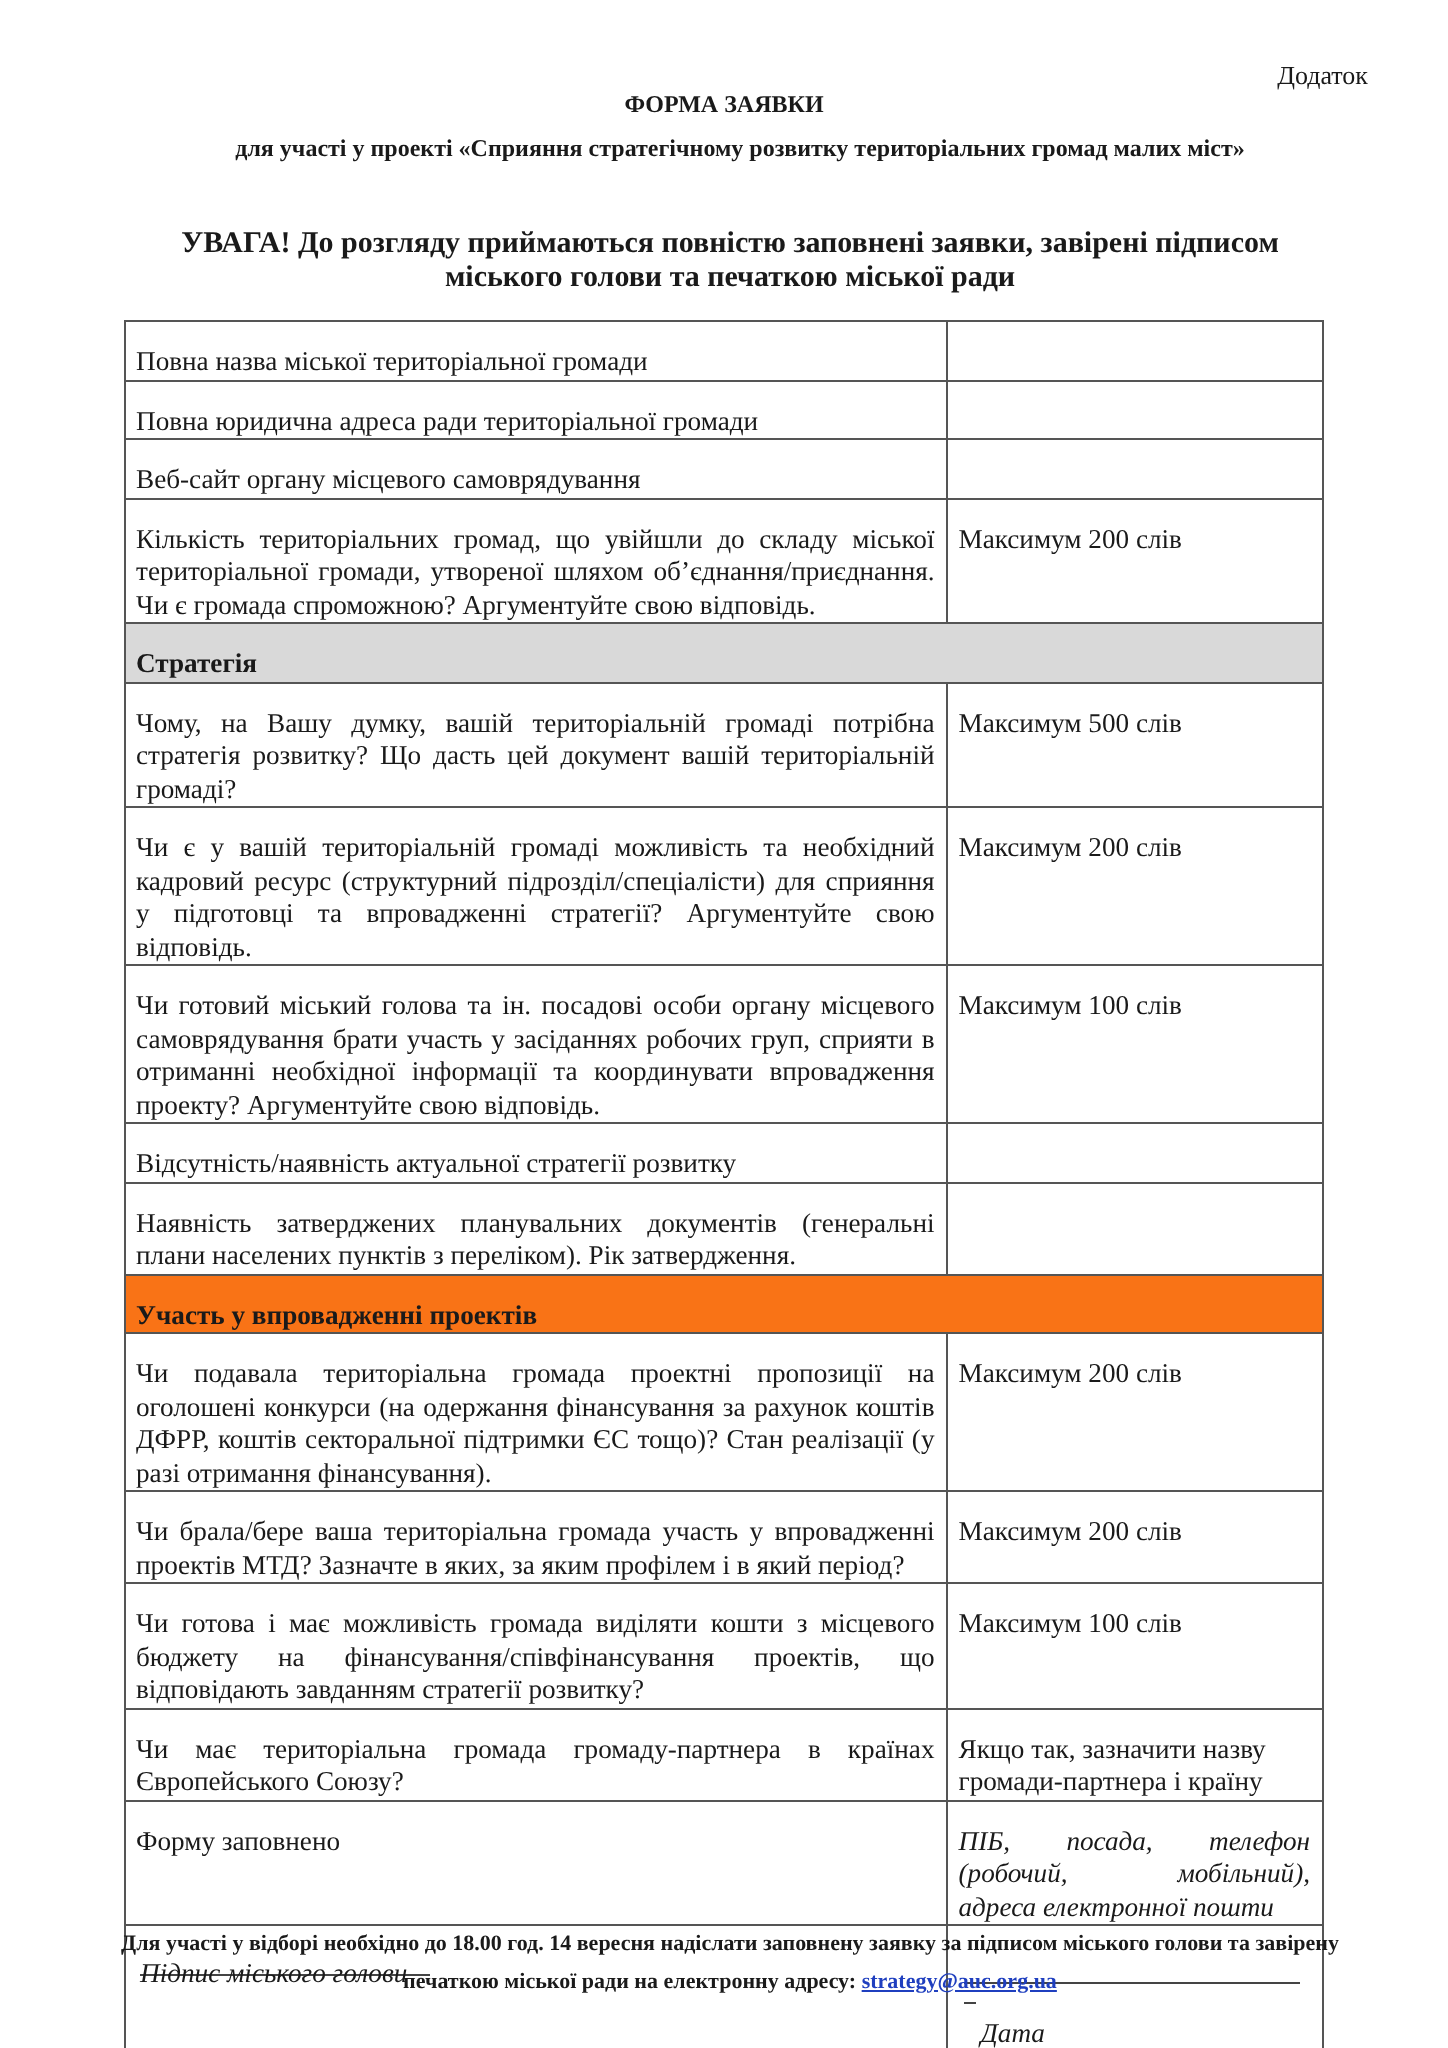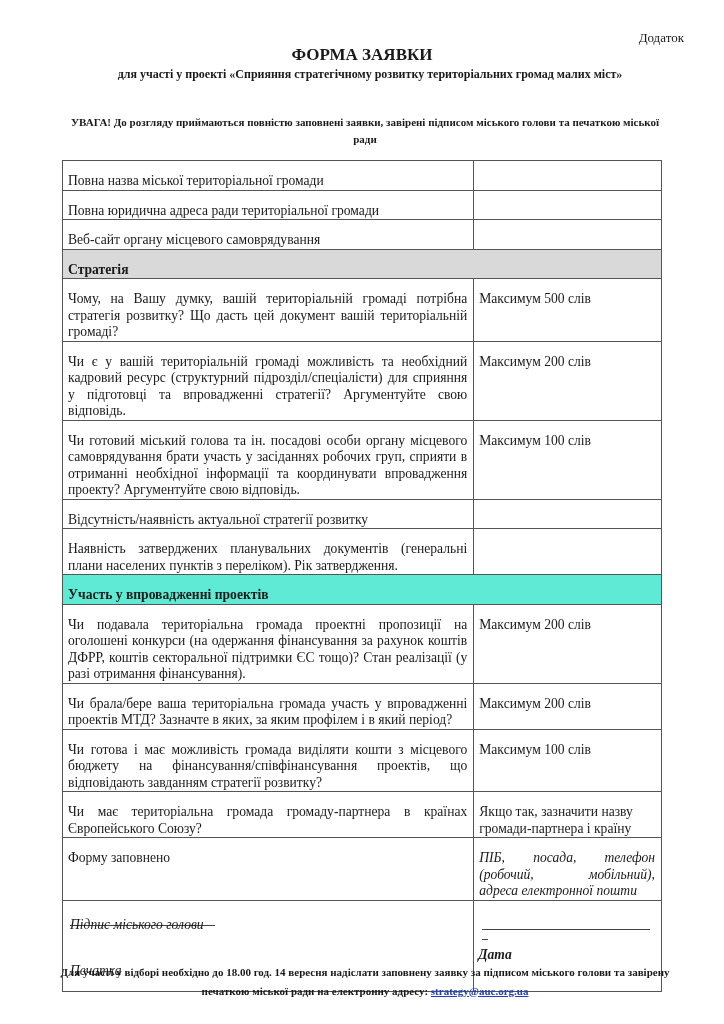--- a/index.html
+++ b/index.html
@@ -1,23 +1,23 @@
 <!DOCTYPE html>
 <html><head>
 <meta charset="utf-8">
 <style>
   html, body { margin: 0; padding: 0; background: #ffffff; }
   body {
     width: 724px; height: 1024px; position: relative; overflow: hidden;
     font-family: "Liberation Serif", serif; color: #1a1a1a;
   }
   .annex { position: absolute; top: 30px; right: 40px; font-size: 13px; }
-  .title { position: absolute; top: 45px; left: 0; width: 724px; text-align: center; font-weight: bold; font-size: 17px; }
+  .title { position: absolute; top: 45px; left: 0; width: 724px; text-align: center; font-weight: bold; font-size: 12px; }
   .subtitle { position: absolute; top: 65px; left: 95px; width: 550px; text-align: center; font-weight: bold; font-size: 12px; line-height: 18px; }
-  .warning { position: absolute; top: 114px; left: 60px; width: 610px; text-align: center; font-weight: bold; font-size: 11px; line-height: 17px; }
+  .warning { position: absolute; top: 114px; left: 60px; width: 610px; text-align: center; font-weight: bold; font-size: 15px; line-height: 17px; }
 
   table.form {
     position: absolute; top: 160px; left: 62px; width: 600px;
     border-collapse: collapse; font-size: 13.6px; line-height: 16.5px;
   }
   table.form td {
     border: 1px solid #555; padding: 12px 6px 0 5px; vertical-align: top;
   }
   td.q { width: 400px; text-align: justify; text-align-last: left; }
   td.a { width: 176px; }
@@ -25,21 +25,21 @@
   .it { font-style: italic; }
   .contact { text-align: justify; text-align-last: justify; font-style: italic; }
   .contact span { display: block; }
   .contact span.last { text-align-last: left; }
   .sig-cell { height: 78px; position: relative; padding: 0; }
   .sig-line { position: absolute; left: 7px; top: 24px; width: 145px; border-top: 1px solid #444; }
   .sig-label { position: absolute; left: 7px; top: 16px; }
   .stamp-label { position: absolute; left: 7px; top: 62px; }
   .date-line { position: absolute; left: 8px; top: 28px; width: 168px; border-top: 1px solid #444; }
   .date-dash { position: absolute; left: 8px; top: 38px; width: 6px; border-top: 1px solid #444; }
-  .date-label { position: absolute; left: 4px; top: 46px; font-weight: bold; }
+  .date-label { position: absolute; left: 16px; top: 46px; }
 
   .footer { position: absolute; top: 963px; left: 40px; width: 650px; text-align: center; font-weight: bold; font-size: 11px; line-height: 18.5px; }
   .footer a { color: #1f3fbf; text-decoration: underline; }
 </style>
 </head>
 <body>
 
 <div class="annex">Додаток</div>
 <div class="title">ФОРМА ЗАЯВКИ</div>
 <div class="subtitle">для участі у проекті «Сприяння стратегічному розвитку територіальних громад малих міст»</div>
@@ -52,20 +52,24 @@
         <td class="a">&nbsp;</td>
       </tr>
       <tr>
         <td class="q">Повна юридична адреса ради територіальної громади</td>
         <td class="a">&nbsp;</td>
       </tr>
       <tr>
         <td class="q">Веб-сайт органу місцевого самоврядування</td>
         <td class="a">&nbsp;</td>
       </tr>
+      <tr>
+        <td class="q">Кількість територіальних громад, що увійшли до складу міської територіальної громади, утвореної шляхом об’єднання/приєднання. Чи є громада спроможною? Аргументуйте свою відповідь.</td>
+        <td class="a">Максимум 200 слів</td>
+      </tr>
       <tr class="section">
         <td colspan="2" style="background: rgb(217, 217, 217);">Стратегія</td>
       </tr>
       <tr>
         <td class="q">Чому, на Вашу думку, вашій територіальній громаді потрібна стратегія розвитку? Що дасть цей документ вашій територіальній громаді?</td>
         <td class="a">Максимум 500 слів</td>
       </tr>
       <tr>
         <td class="q">Чи є у вашій територіальній громаді можливість та необхідний кадровий ресурс (структурний підрозділ/спеціалісти) для сприяння у підготовці та впровадженні стратегії? Аргументуйте свою відповідь.</td>
         <td class="a">Максимум 200 слів</td>
@@ -76,21 +80,21 @@
       </tr>
       <tr>
         <td class="q">Відсутність/наявність актуальної стратегії розвитку</td>
         <td class="a">&nbsp;</td>
       </tr>
       <tr>
         <td class="q">Наявність затверджених планувальних документів (генеральні плани населених пунктів з переліком). Рік затвердження.</td>
         <td class="a">&nbsp;</td>
       </tr>
       <tr class="section">
-        <td colspan="2" style="background: #5eead4;">Участь у впровадженні проектів</td>
+        <td colspan="2" style="background: #f97316;">Участь у впровадженні проектів</td>
       </tr>
       <tr>
         <td class="q">Чи подавала територіальна громада проектні пропозиції на оголошені конкурси (на одержання фінансування за рахунок коштів ДФРР, коштів секторальної підтримки ЄС тощо)? Стан реалізації (у разі отримання фінансування).</td>
         <td class="a">Максимум 200 слів</td>
       </tr>
       <tr>
         <td class="q">Чи брала/бере ваша територіальна громада участь у впровадженні проектів МТД? Зазначте в яких, за яким профілем і в який період?</td>
         <td class="a">Максимум 200 слів</td>
       </tr>
       <tr>

